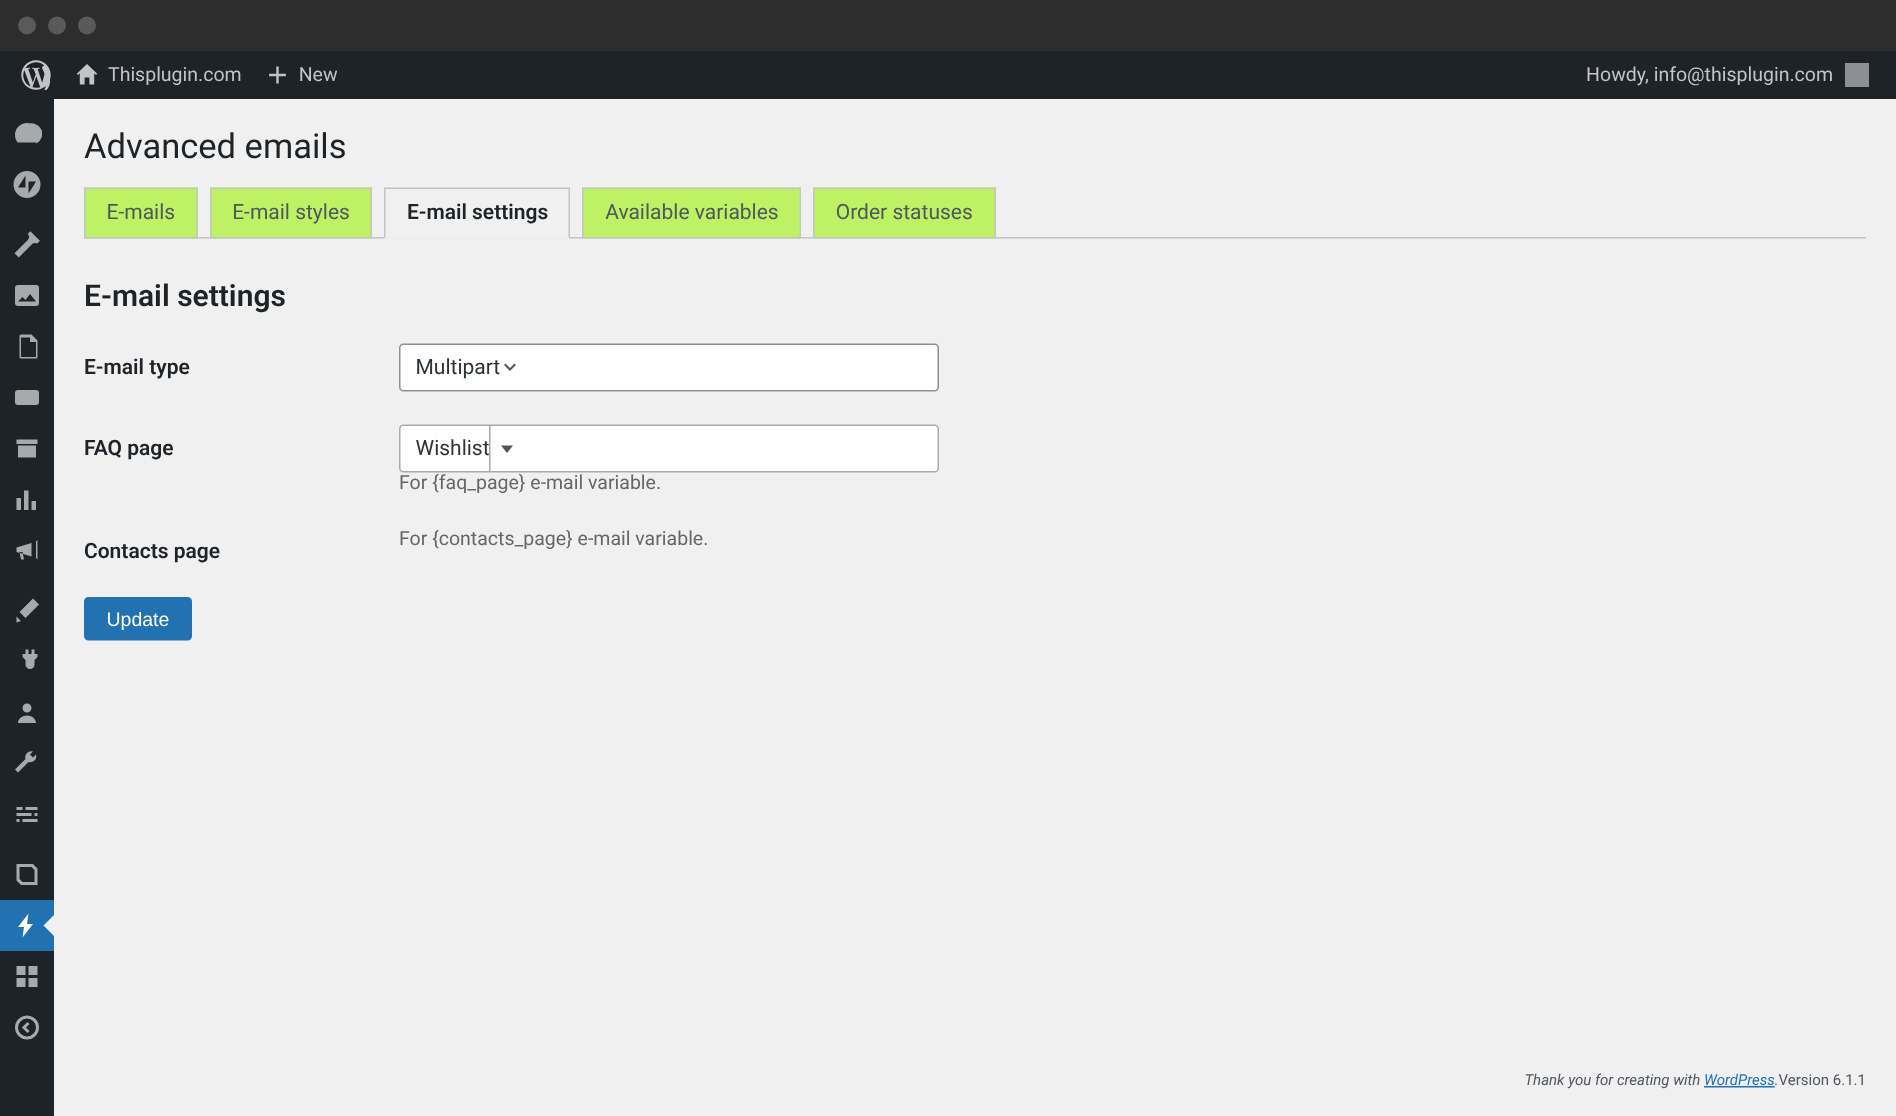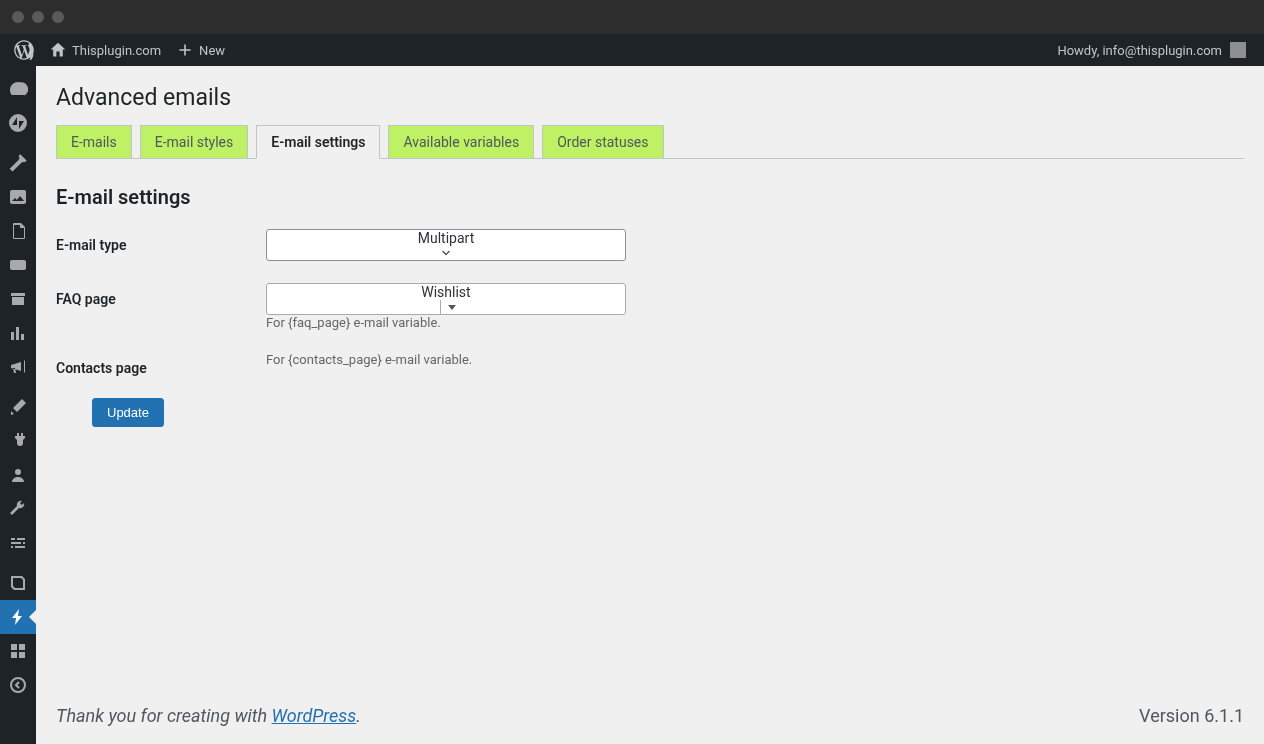--- a/index.html
+++ b/index.html
@@ -165,26 +165,25 @@
       width: 360px;
     }
     .select {
       width: 100%;
       height: 32px;
       border: 1px solid #8c8f94;
       background: #fff;
       border-radius: 3px;
       display: flex;
       align-items: center;
-      justify-content: center;
+      justify-content: flex-start;
       padding: 0 10px;
       font-size: 14px;
       color: #2c3338;
       cursor: pointer;
-      flex-direction: column;
     }
     .select.combo {
       border-color: #aaa;
       border-radius: 3px;
     }
     .combo-btn {
       width: 22px;
       height: 100%;
       border-left: 1px solid #aaa;
       display: flex;
@@ -200,29 +199,28 @@
 
     .submit-row { margin-top: 6px; }
     .btn-primary {
       background: #2271b1;
       color: #fff;
       border: 1px solid #2271b1;
       padding: 6px 14px;
       border-radius: 3px;
       font-size: 13px;
       cursor: pointer;
-      margin-left: 36px;
     }
 
     .footer {
       margin-top: auto;
       padding: 22px 0 18px 0;
       display: flex;
-      justify-content: space-between;
-      font-size: 18px;
+      justify-content: flex-end;
+      font-size: 10px;
       color: #50575e;
       font-style: italic;
     }
     .footer .right { font-style: normal; }
     .footer a { color: #2271b1; text-decoration: underline; }
 
     .caret-down {
       width: 0; height: 0;
       border-left: 4px solid transparent;
       border-right: 4px solid transparent;

